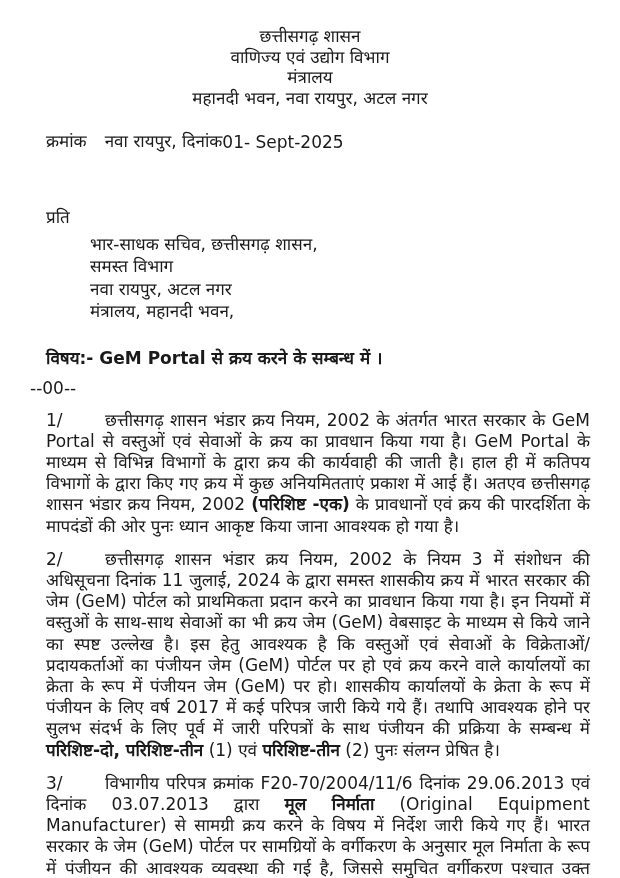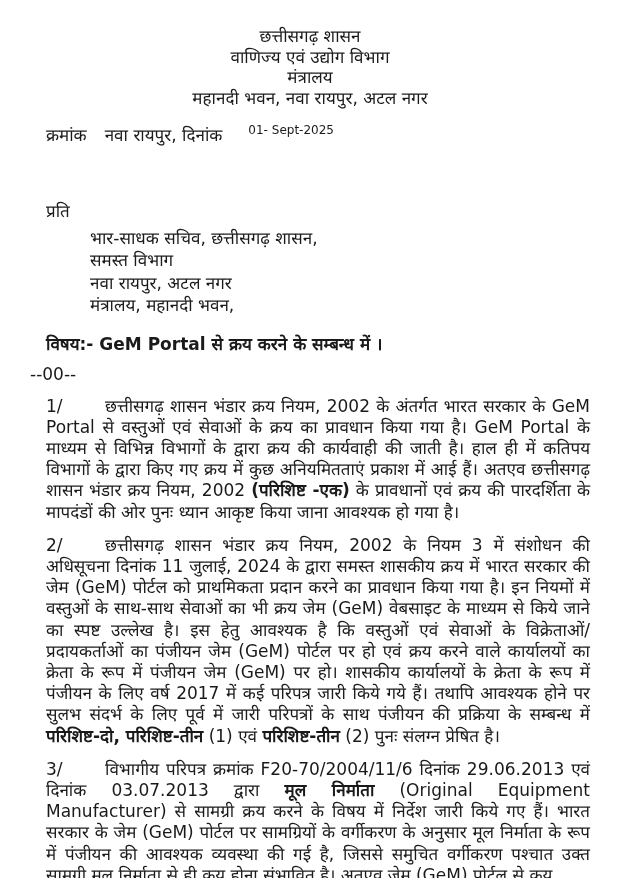--- a/index.html
+++ b/index.html
@@ -17,30 +17,30 @@
     overflow: hidden;
   }
   .letter-header {
     text-align: center;
     line-height: 20.5px;
     margin-left: -16px; 
   }
   .letter-header div { white-space: nowrap; }
   .ref-line {
     display: flex;
-    align-items: flex-start;
+    align-items: flex-end;
     margin-top: 15px;
     white-space: nowrap;
   }
   .ref-number { margin-left: 9px; letter-spacing: 0.2px; }
-  .place-date-label { margin-left: 18px; }
-  .letter-date { margin-left: 26px; font-size: 12px; }
+  .place-date-label { margin-left: 18px; margin-top: 6px; }
+  .letter-date { font-size: 17px; }
   .salutation { margin-top: 53px; }
   .recipient { margin-left: 44px; margin-top: 5px; line-height: 22.4px; }
-  .subject-line { margin-top: 16px; line-height: 22px; }
+  .subject-line { margin-top: 24px; line-height: 22px; }
   .subject-line .seg { font-weight: bold; }
   .separator { text-align: left; margin-top: 9px; margin-bottom: 12px; margin-left: -16px; }
   .para {
     text-align: justify;
     line-height: 21.2px;
     margin-top: 0;
   }
   .para + .para { margin-top: 12px; }
   .para-num { display: inline-block; width: 59px; }
   .bold { font-weight: bold; }

